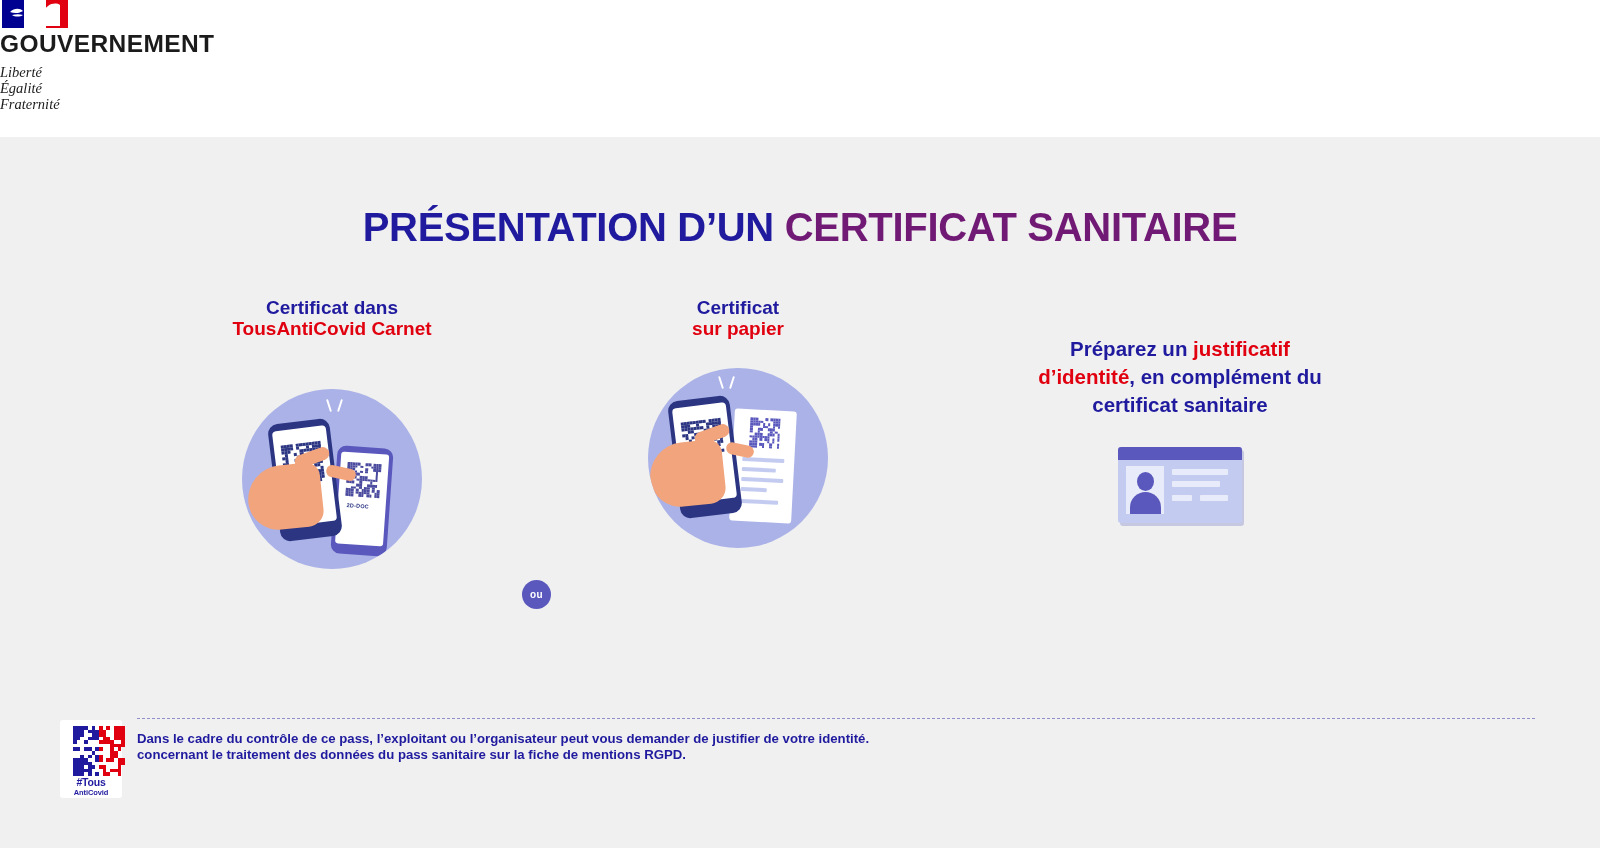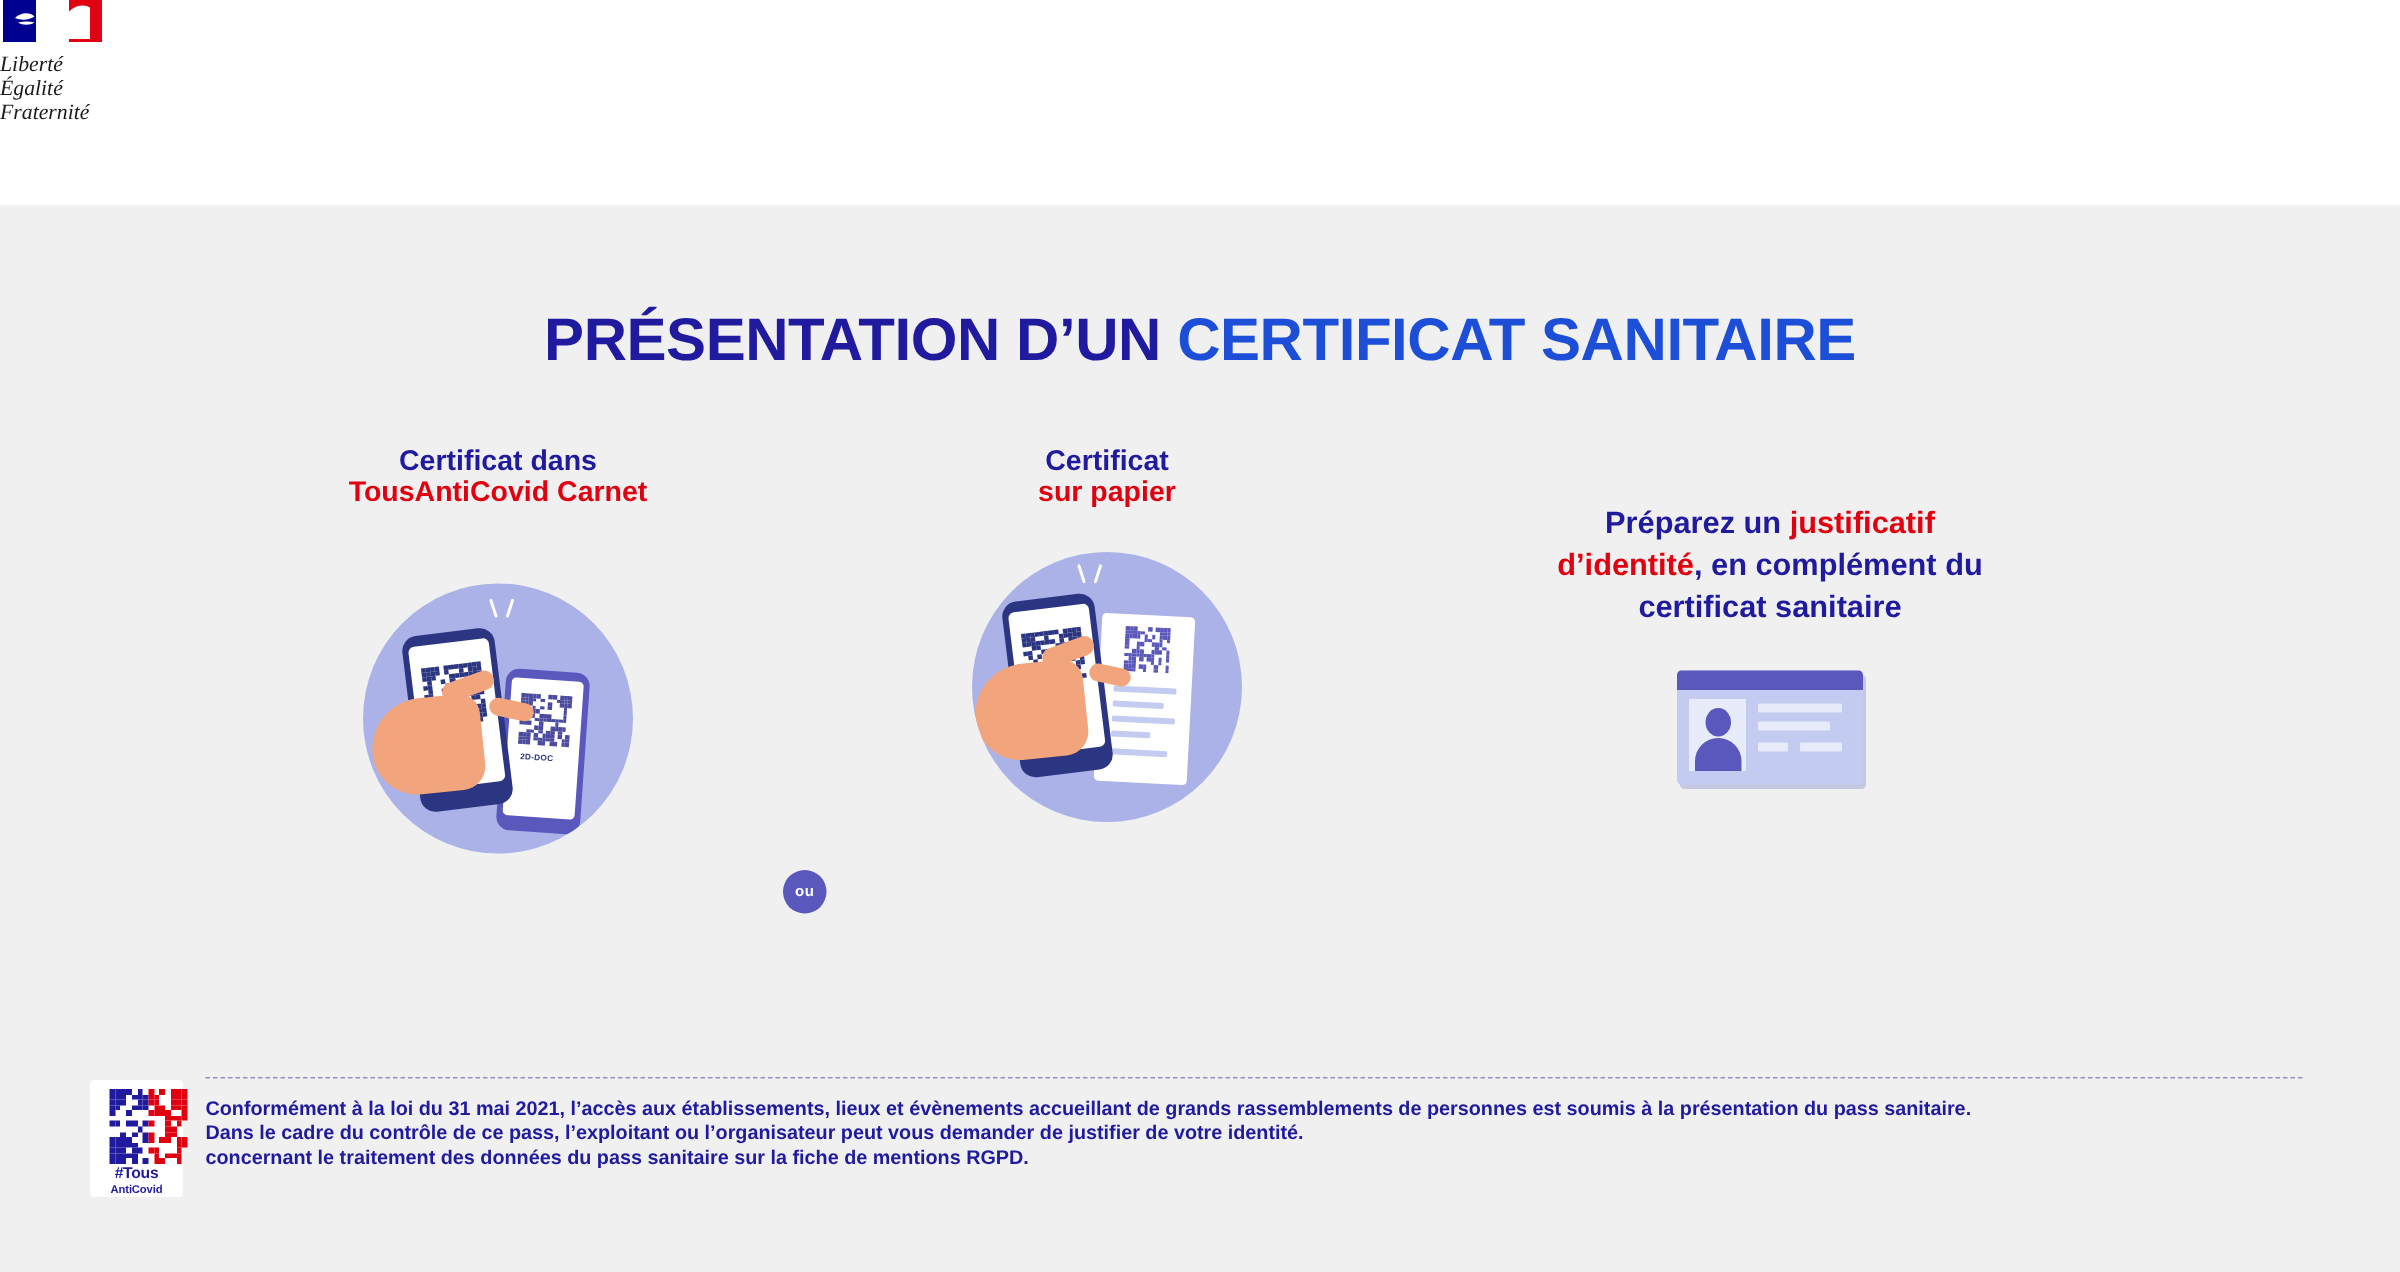--- a/index.html
+++ b/index.html
@@ -86,21 +86,21 @@
     top: 68px;
     left: 0;
     width: 1600px;
     text-align: center;
     font-size: 40px;
     font-weight: 700;
     letter-spacing: -0.3px;
     white-space: nowrap;
   }
   .headline .blue { color: #1f1a9e; }
-  .headline .red  { color: #1d4ed8; }
+  .headline .red  { color: #701a75; }
 
   
   .option {
     position: absolute;
     text-align: center;
   }
   .option-label {
     font-size: 19px;
     font-weight: 700;
     line-height: 21px;
@@ -360,20 +360,21 @@
   <div class="header-band">
     <div class="marianne">
       <svg class="flag" viewBox="0 0 66 28">
         <rect x="0" y="0" width="22" height="28" fill="#000091"></rect>
         <rect x="22" y="0" width="22" height="28" fill="#ffffff"></rect>
         <rect x="44" y="0" width="22" height="28" fill="#e1000f"></rect>
         <path d="M40 26 C38 18 40 10 46 6 C50 3 55 3 58 5 L58 26 Z" fill="#ffffff"></path>
         <path d="M8 12 C12 8 18 8 21 11 C18 13 13 14 8 12 Z" fill="#ffffff"></path>
         <path d="M10 15 C14 14 18 14 21 15 C18 17 13 17 10 15 Z" fill="#ffffff"></path>
       </svg>
+      <div class="gov-title">GOUVERNEMENT</div>
       <div class="devise">
         <div>Liberté</div>
         <div>Égalité</div>
         <div>Fraternité</div>
       </div>
     </div>
   </div>
 
   <div class="content">
 
@@ -1315,20 +1316,19 @@
             <i style="background: rgb(225, 0, 15);"></i>
             <i style="background: transparent;"></i>
           </div>
         <div class="qr-text">
           <span>#Tous</span>
           <span class="sub">AntiCovid</span>
         </div>
       </div>
 
       <div class="legal">
-        <p>Conformément à la loi du 31 mai 2021, l’accès aux établissements, lieux et évènements accueillant de grands rassemblements de personnes est soumis à la présentation du pass sanitaire.</p>
         <p>Dans le cadre du contrôle de ce pass, l’exploitant ou l’organisateur peut vous demander de justifier de votre identité.</p>
         <p>concernant le traitement des données du pass sanitaire sur la fiche de mentions RGPD.</p>
       </div>
     </div>
 
   </div>
 </div>
 
 </body></html>

